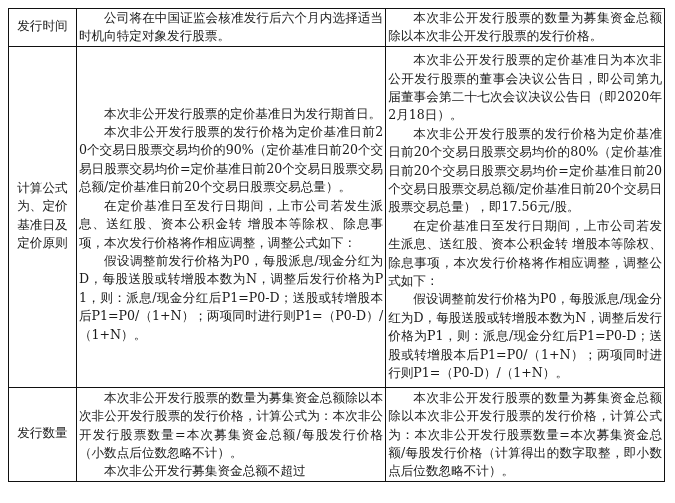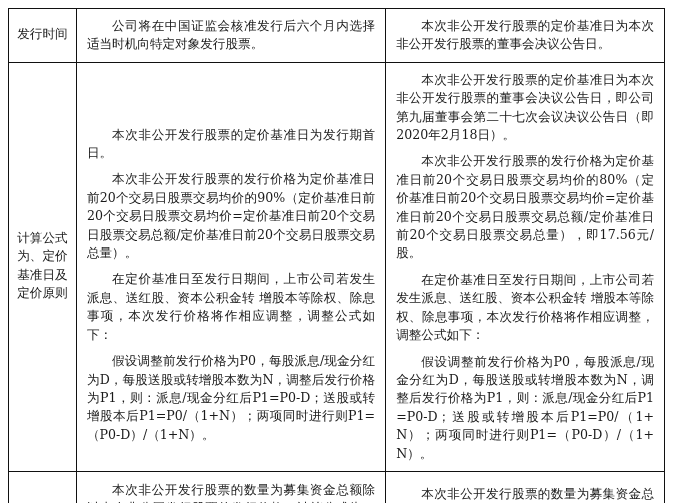--- a/index.html
+++ b/index.html
@@ -10,46 +10,46 @@
   .tbl td, .tbl th { border: 1.5px solid #111; padding: 0 2px; vertical-align: middle;
          font-size: 12.6px; line-height: 18.4px; font-weight: normal; }
   .tbl th { font-family: "DejaVu Sans", "Liberation Sans", sans-serif; font-weight: bold;
          font-size: 13px; height: 28px; text-align: center; }
   .col-label { width: 67px; }
   .col-before { width: 305px; }
   .col-after { width: 275px; }
   .label-cell { text-align: center; font-family: Liberation Mono, monospace;
          font-size: 13px; line-height: 19px; }
   .content-cell { text-align: justify; vertical-align: top; }
-  .content-cell p { margin: 8px; text-indent: 2em; word-break: break-all; }
+  .content-cell p { margin: 0; text-indent: 2em; word-break: break-all; }
   .row-time td { height: 36px; }
   .row-price td { height: 325px; }
   .row-qty td { height: 89px; }
-  .row-price .content-cell.before { padding-top: 36px; }
+  .row-price .content-cell.before { padding-top: 15px; }
   .row-qty .content-cell { padding-top: 1px; }
   .row-qty .label-cell { vertical-align: middle; }
 </style>
 </head>
 <body>
 
 <table class="tbl">
   <colgroup>
     <col class="col-label">
       <col class="col-before">
       <col class="col-after">
   </colgroup>
   <tbody>
 
   <tr class="row-time">
     <td class="label-cell">发行时间</td>
     <td class="content-cell">
       <p>公司将在中国证监会核准发行后六个月内选择适当时机向特定对象发行股票。</p>
     </td>
     <td class="content-cell">
-      <p>本次非公开发行股票的定价基准日为本次非公开发行股票的董事会决议公告日。</p>
+      <p>本次非公开发行股票的数量为募集资金总额除以本次非公开发行股票的发行价格。</p>
     </td>
   </tr>
 
   <tr class="row-price">
     <td class="label-cell">计算公式为、定价基准日及定价原则</td>
     <td class="content-cell before">
       <p>本次非公开发行股票的定价基准日为发行期首日。</p>
       <p>本次非公开发行股票的发行价格为定价基准日前20个交易日股票交易均价的90%（定价基准日前20个交易日股票交易均价=定价基准日前20个交易日股票交易总额/定价基准日前20个交易日股票交易总量）。</p>
       <p>在定价基准日至发行日期间，上市公司若发生派息、送红股、资本公积金转 增股本等除权、除息事项，本次发行价格将作相应调整，调整公式如下：</p>
       <p>假设调整前发行价格为P0，每股派息/现金分红为D，每股送股或转增股本数为N，调整后发行价格为P1，则：派息/现金分红后P1=P0-D；送股或转增股本后P1=P0/（1+N）；两项同时进行则P1=（P0-D）/（1+N）。</p>

